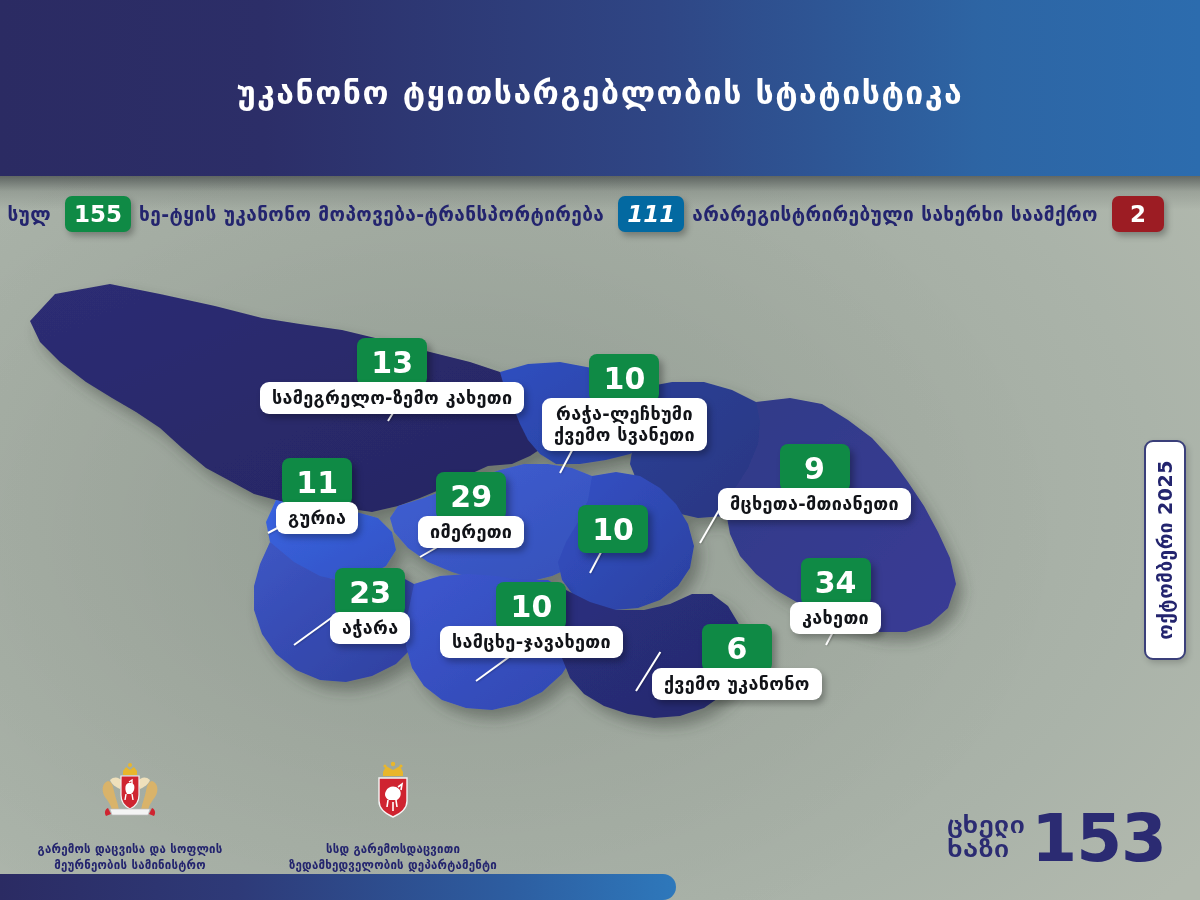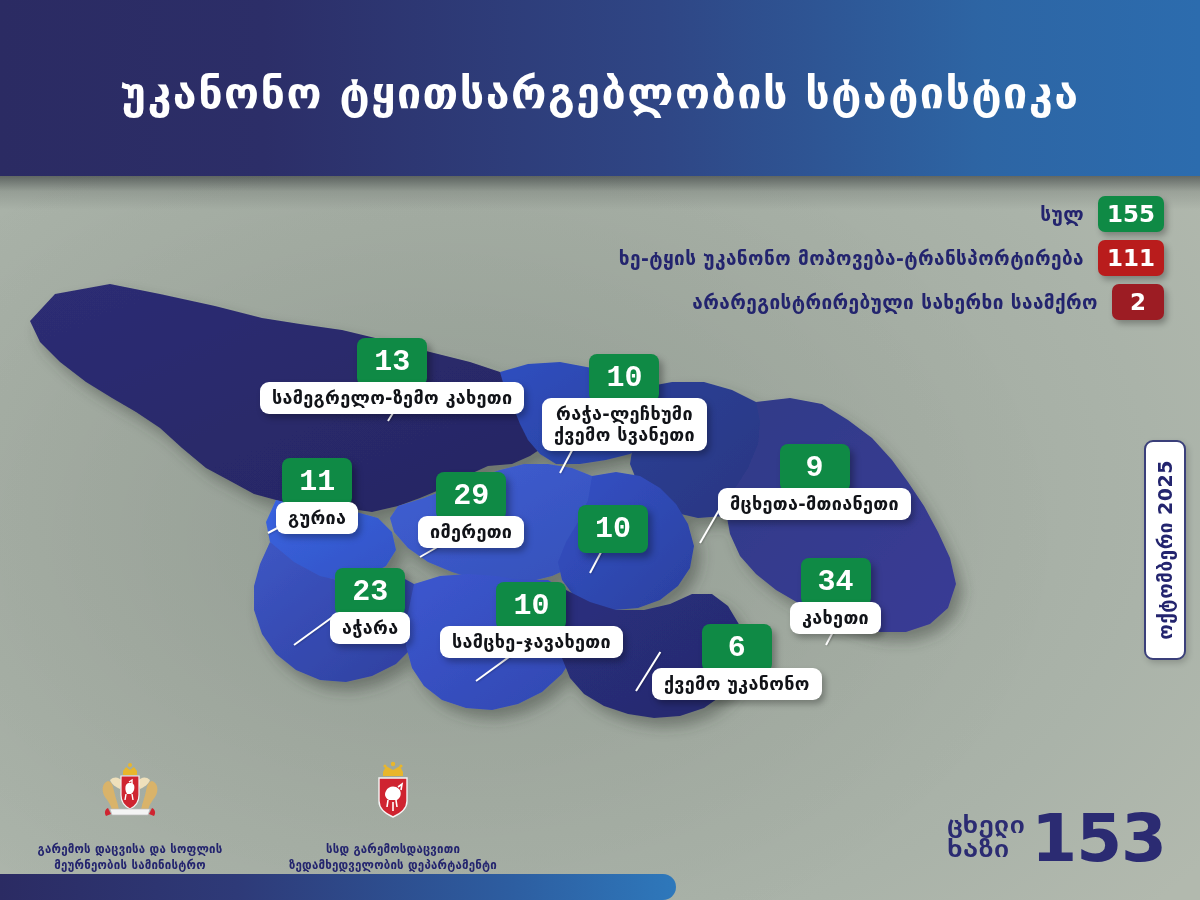--- a/index.html
+++ b/index.html
@@ -29,52 +29,52 @@
     display: flex; align-items: center; justify-content: center;
     z-index: 5;
   }
   #header-shadow {
     position: absolute; left: 0; top: 176px; width: 1200px; height: 34px;
     background: linear-gradient(180deg, rgba(35,40,42,0.55) 0%, rgba(90,96,92,0.25) 45%, rgba(163,172,162,0) 100%);
     z-index: 4;
   }
   #title {
     color: #ffffff;
-    font-size: 43px;
+    font-size: 32px;
     font-weight: 700;
     letter-spacing: 1.5px;
     white-space: nowrap;
     text-align: center;
     margin-top: 10px;
   }
 
   
   #legend {
     position: absolute; right: 36px; top: 196px;
     z-index: 8;
-    display: flex; flex-direction: column; gap: 8px; align-items: flex-end;
+    display: flex; flex-direction: row; gap: 8px; align-items: flex-end;
   }
   .legend-row { display: flex; align-items: center; justify-content: flex-end; gap: 14px; }
   .legend-label {
     color: #23246e;
     font-size: 19px;
     font-weight: 700;
     letter-spacing: .4px;
     white-space: nowrap;
   }
   .legend-chip {
     min-width: 52px; height: 36px;
     border-radius: 7px;
     color: #fff; font-size: 23px; font-weight: 700;
     display: flex; align-items: center; justify-content: center;
     padding: 0 9px;
     box-shadow: 3px 4px 6px rgba(0,0,0,0.28);
   }
   .chip-green { background: #0f8a45; }
-  .chip-navy  { background: #b91c1c; }
+  .chip-navy  { background: #0369a1; font-style: italic; }
   .chip-red   { background: #9c1c23; }
 
   
   #date-tab {
     position: absolute; right: 14px; top: 440px;
     width: 42px; height: 220px;
     background: #ffffff;
     border: 2px solid #3a3f7a;
     border-radius: 9px;
     display: flex; align-items: center; justify-content: center;
@@ -101,21 +101,20 @@
     background: #0f8a45;
     color: #fff;
     border-radius: 8px;
     font-size: 30px; font-weight: 700;
     height: 48px; min-width: 70px;
     display: flex; align-items: center; justify-content: center;
     padding: 0 14px;
     box-shadow: 4px 5px 7px rgba(0,0,0,0.30);
     margin: 0 auto;
     width: fit-content;
-    font-family: Liberation Mono, monospace;
   }
   .marker .name {
     background: #ffffff;
     color: #111318;
     border-radius: 9px;
     font-size: 18px; font-weight: 700;
     letter-spacing: .3px;
     padding: 5px 12px 6px;
     margin-top: -4px;
     white-space: pre;

